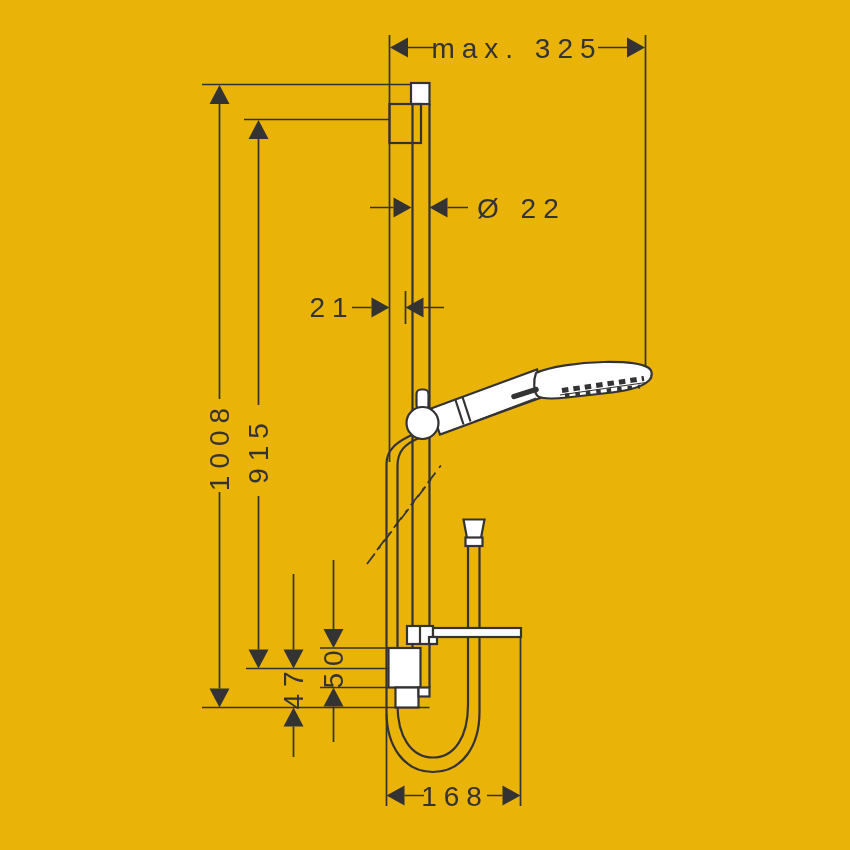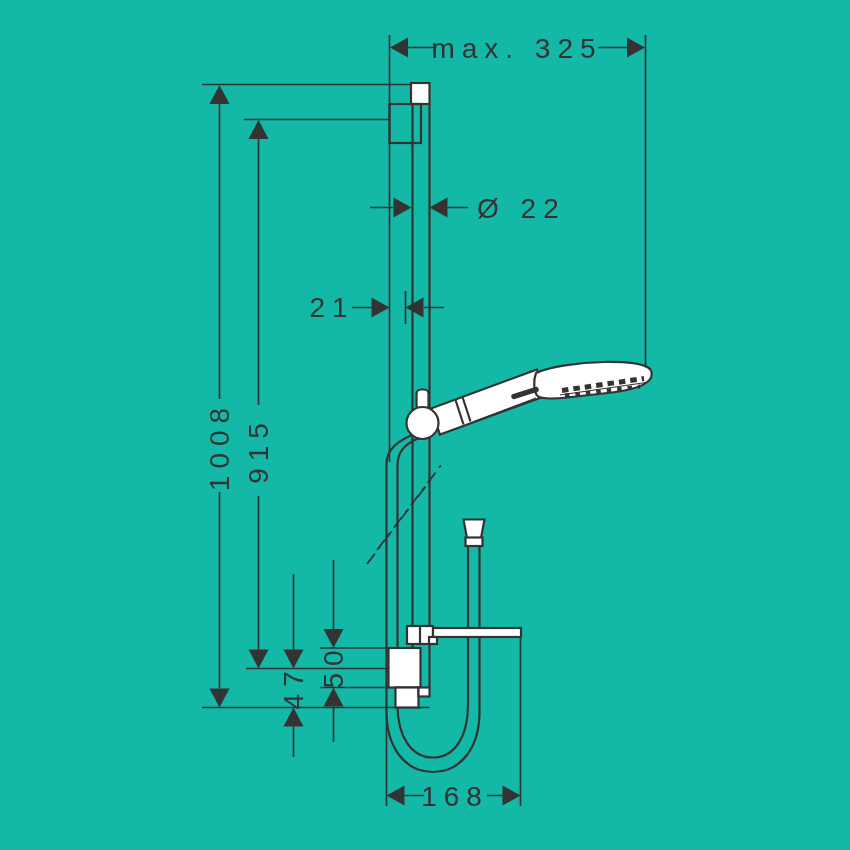--- a/index.html
+++ b/index.html
@@ -1,16 +1,16 @@
 <!DOCTYPE html>
 <html><head>
 <meta charset="utf-8">
 <style>
   html,body{margin:0;padding:0;background:#ffffff;}
-  .stage{position:relative;width:850px;height:850px;background:#14b8a6;overflow:hidden;
+  .stage{position:relative;width:850px;height:850px;background:#eab308;overflow:hidden;
          font-family:"Liberation Sans", sans-serif;}
   svg{position:absolute;left:0;top:0;}
   svg text{fill:#333333;font-family:"Liberation Sans", sans-serif;font-size:28px;
            letter-spacing:7px;font-weight:400;}
   .thin{stroke:#333333;stroke-width:1.7;fill:none;}
   .prod{stroke:#333333;stroke-width:2.2;fill:none;}
   .prodw{stroke:#333333;stroke-width:2.2;fill:#ffffff;}
   .arrow{fill:#333333;stroke:none;}
   .dark{stroke:#333333;fill:none;}
 </style>

